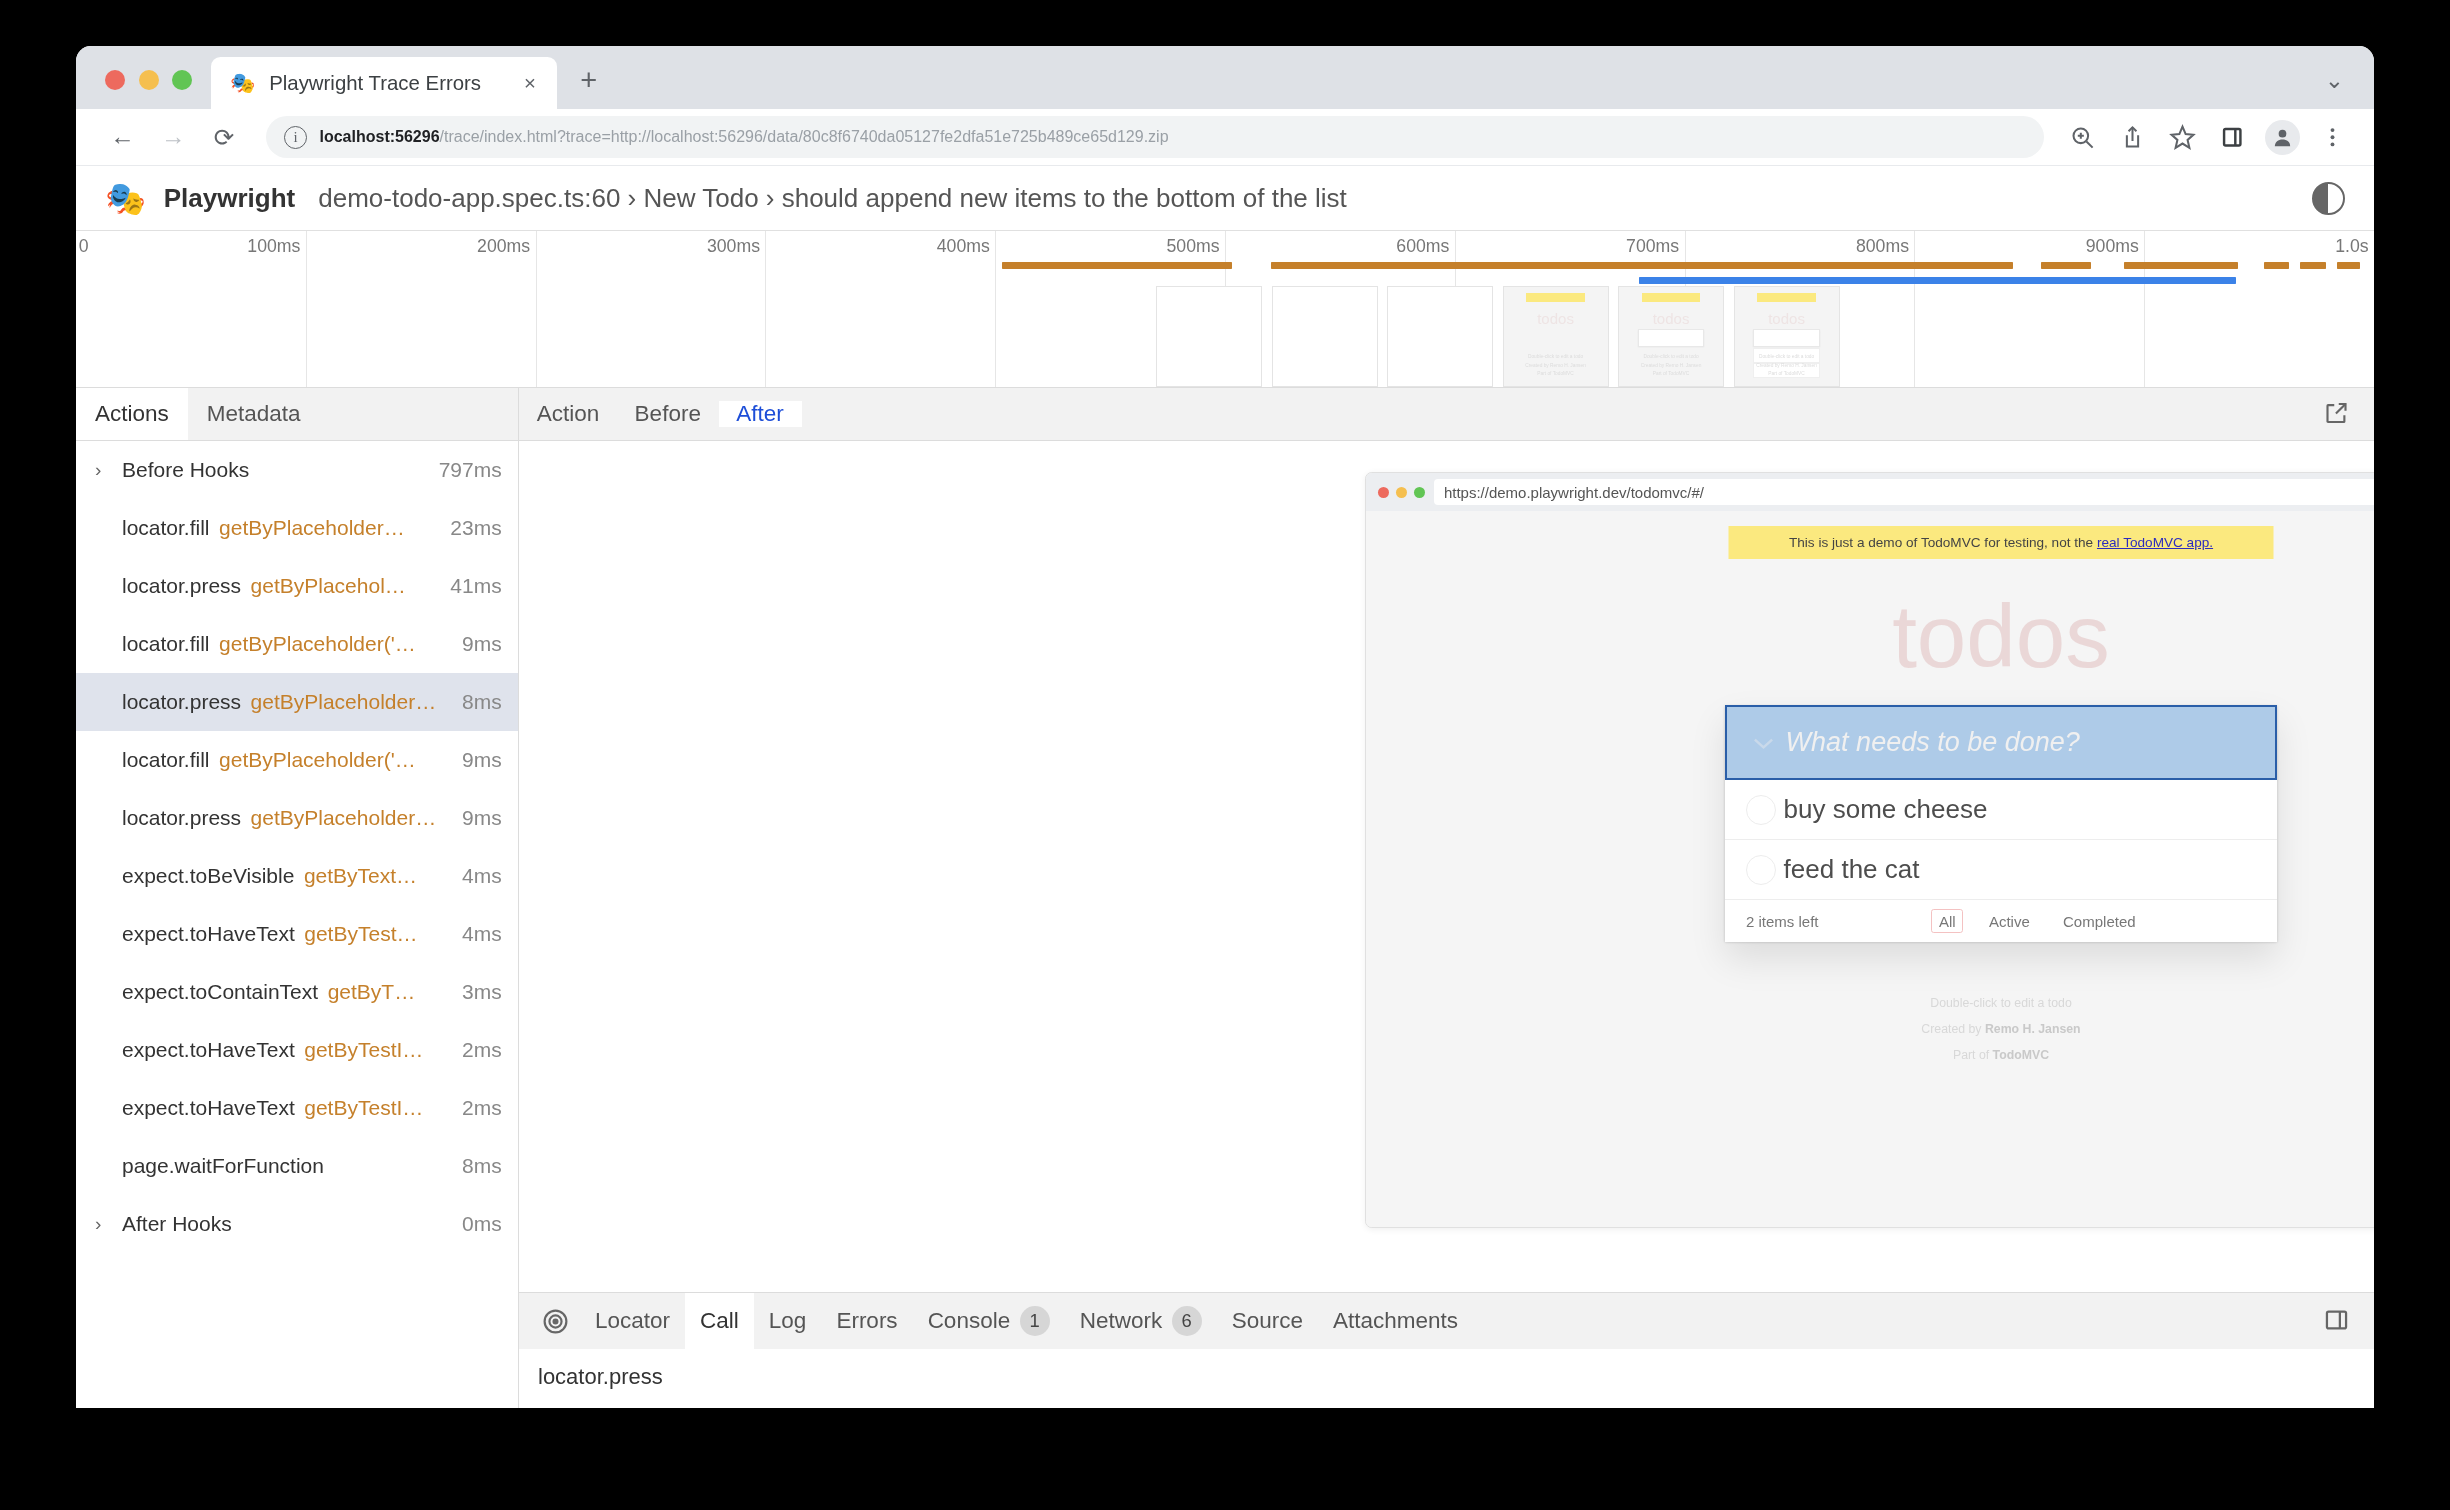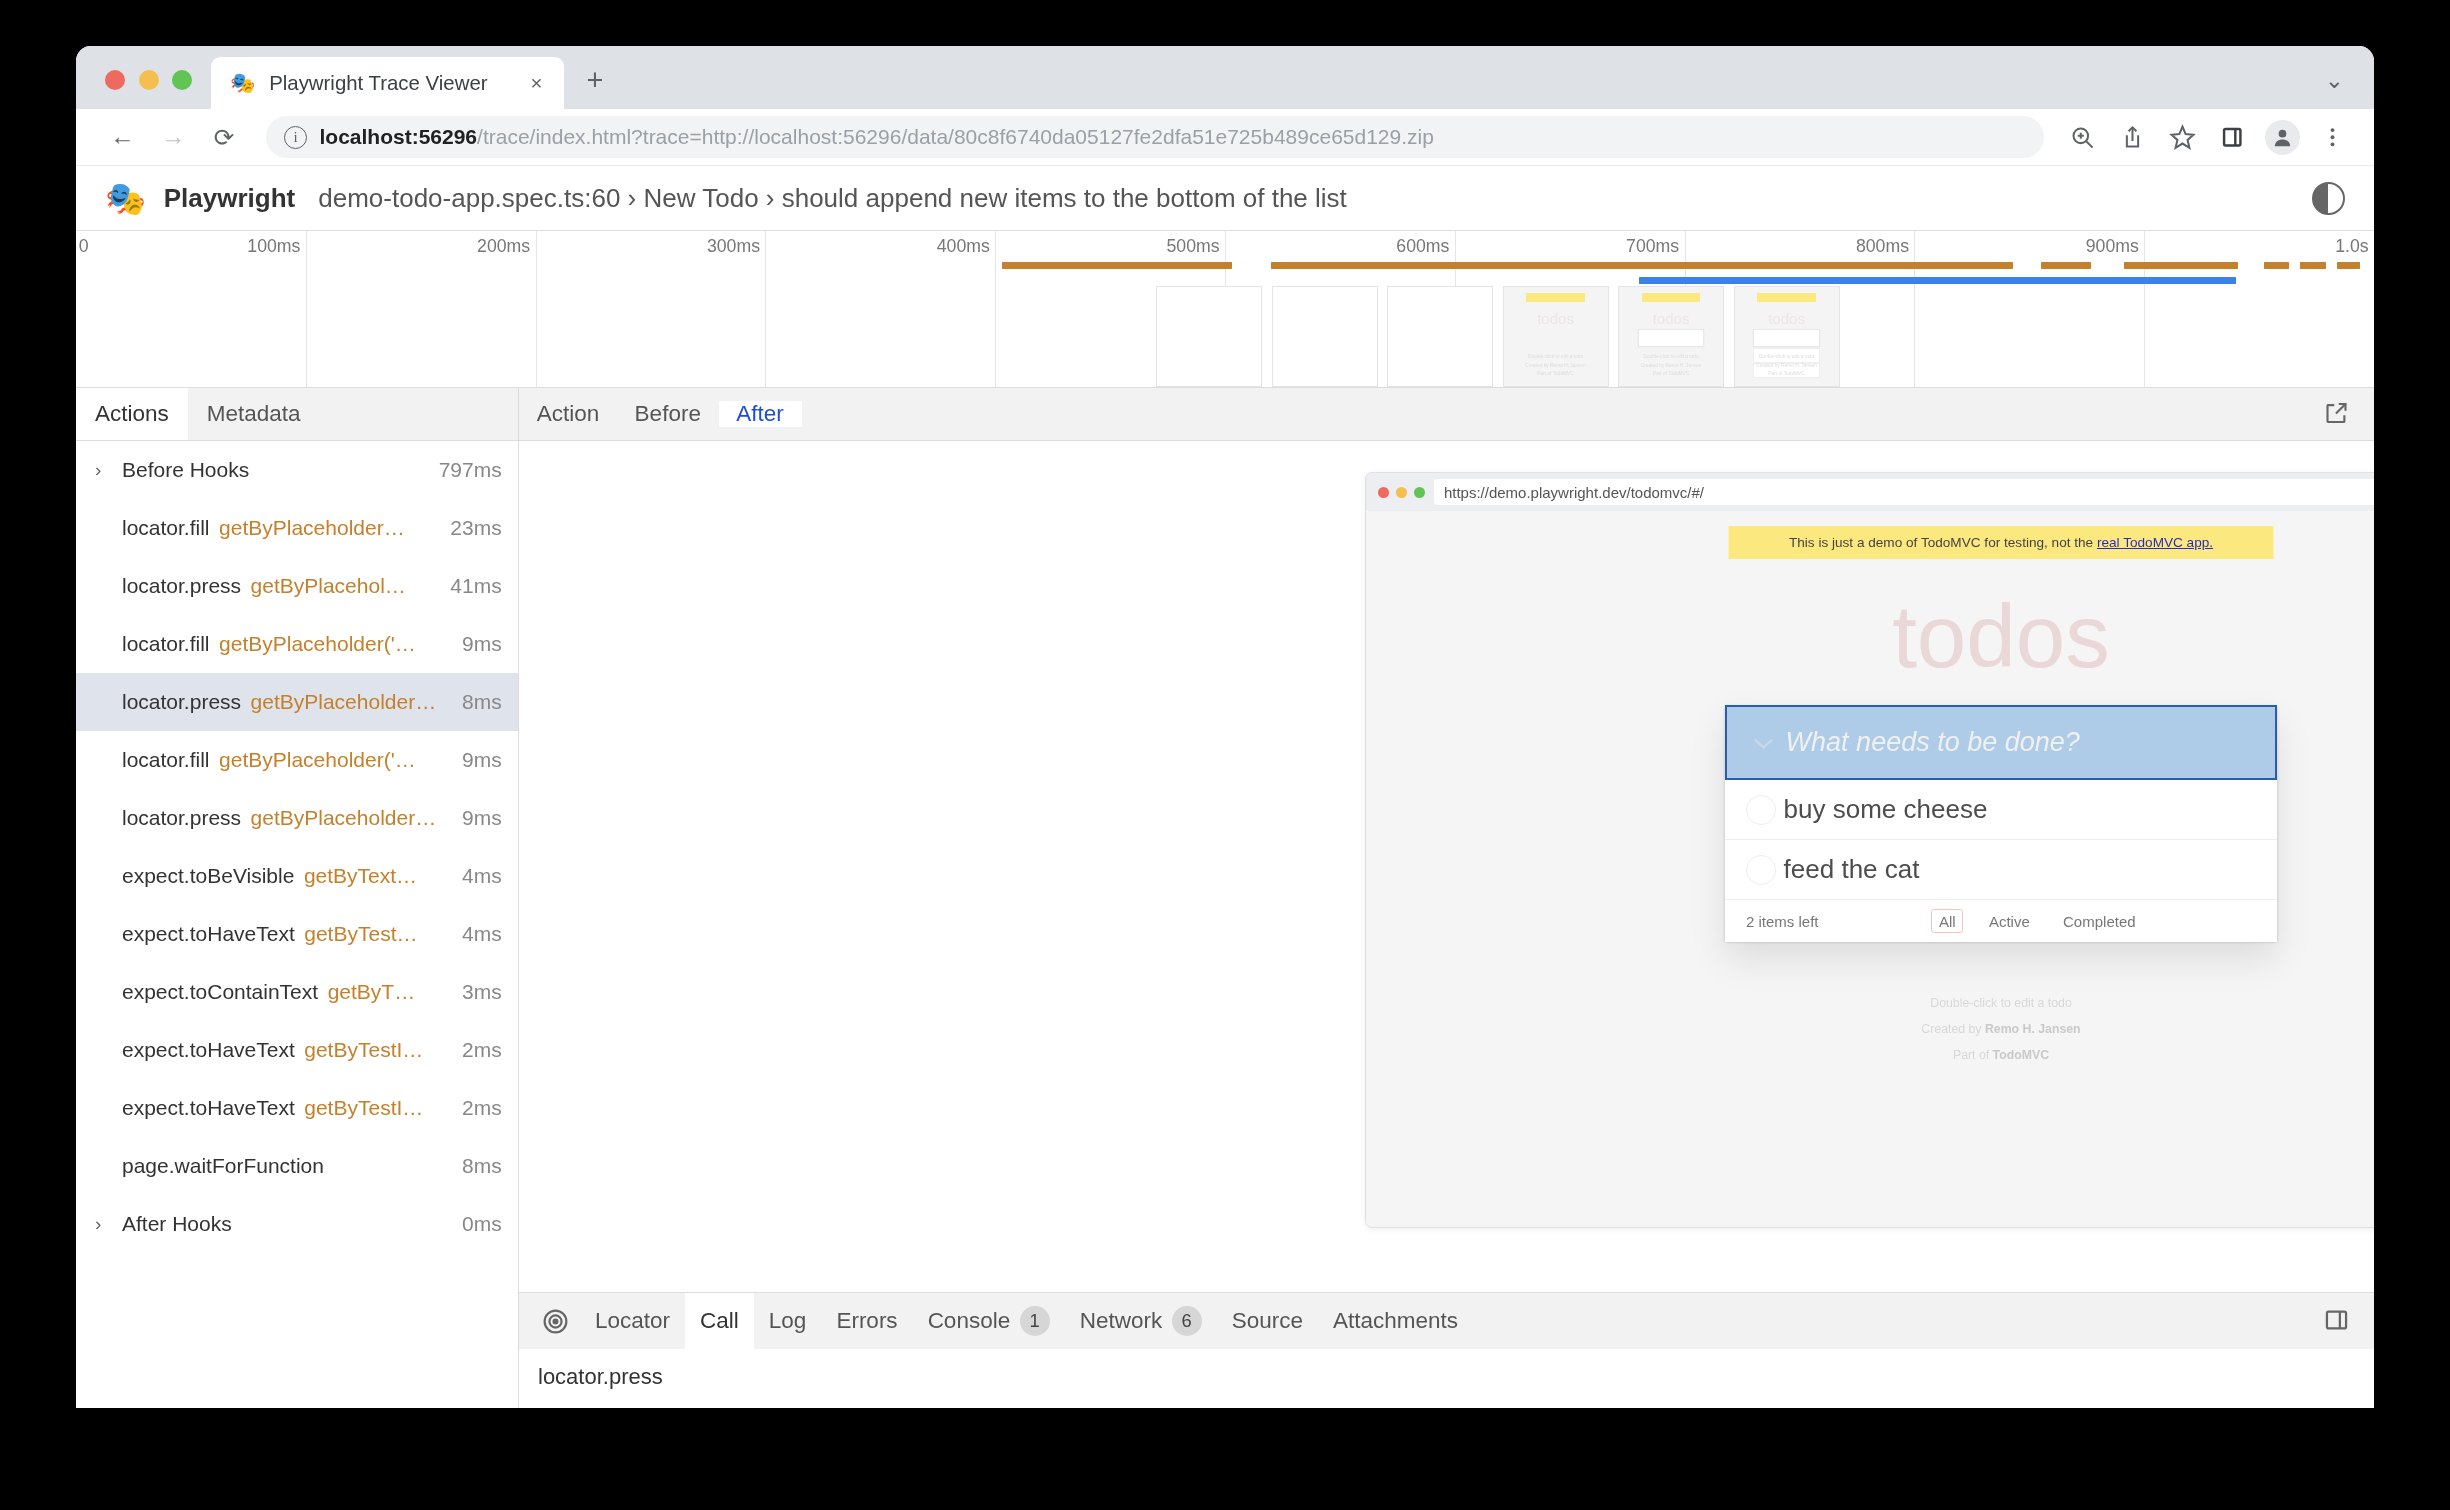--- a/index.html
+++ b/index.html
@@ -63,21 +63,21 @@
     flex: 1; height: 42px; background: #f1f3f4; border-radius: 22px;
     display: flex; align-items: center; padding: 0 17.7px; gap: 12.3px; margin: 0 13.6px;
     cursor: text;
   }
   .omni-icon {
     width: 23px; height: 23px; border: 1.6px solid #5f6368; border-radius: 50%;
     display: flex; align-items: center; justify-content: center;
     font-size: 15px; color: #5f6368; font-family: "Liberation Serif", serif;
     flex: none;
   }
-  .omni-url { font-size: 21px; color: #9aa0a6; white-space: nowrap; overflow: hidden; }
+  .omni-url { font-size: 16px; color: #9aa0a6; white-space: nowrap; overflow: hidden; }
   .omni-url b { color: #202124; font-weight: 700; }
   .tb-icons { display: flex; align-items: center; gap: 15px; }
   .tb-icon { width: 35px; height: 35px; display: flex; align-items: center; justify-content: center; cursor: pointer; color: #5f6368; }
   .avatar-btn { background: #e8eaed; border-radius: 50%; }
 
   
   .viewer { position: absolute; left: 0; right: 0; top: 120px; bottom: 0; background: #fff; display: flex; flex-direction: column; }
 
   .tv-header {
     height: 65px; display: flex; align-items: center; gap: 0;
@@ -215,21 +215,21 @@
   <div class="browser-window">
 
     <div class="tabstrip">
       <div class="traffic">
         <span class="dot red"></span>
         <span class="dot yellow"></span>
         <span class="dot green"></span>
       </div>
       <div class="tab">
         <span class="tab-favicon">🎭</span>
-        <span class="tab-title">Playwright Trace Viewer</span>
+        <span class="tab-title">Playwright Trace Errors</span>
         <span class="tab-close">×</span>
       </div>
       <div class="new-tab">+</div>
       <div class="tabstrip-right">⌄</div>
     </div>
 
     <div class="toolbar">
       <div class="nav-btn">←</div>
       <div class="nav-btn disabled">→</div>
       <div class="nav-btn">⟳</div>

